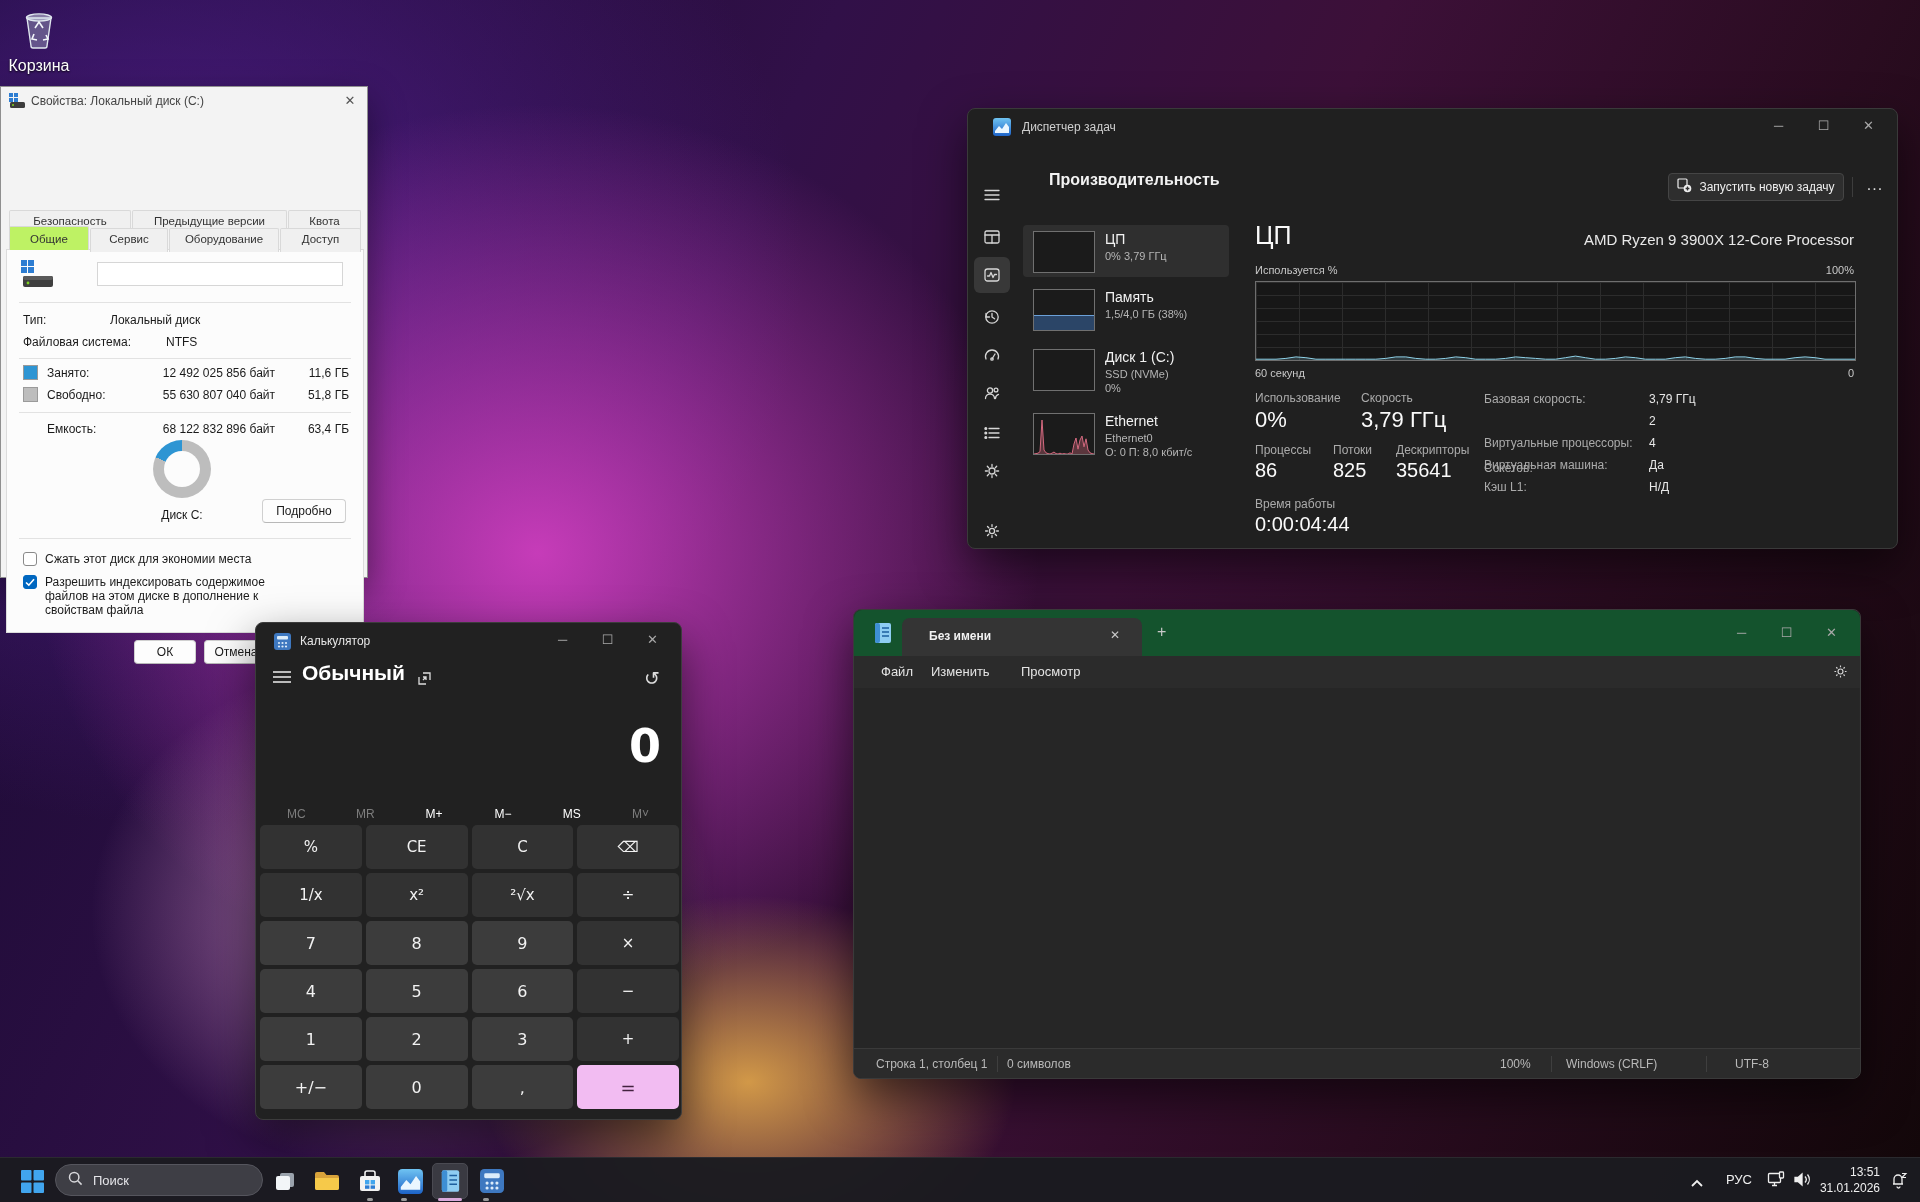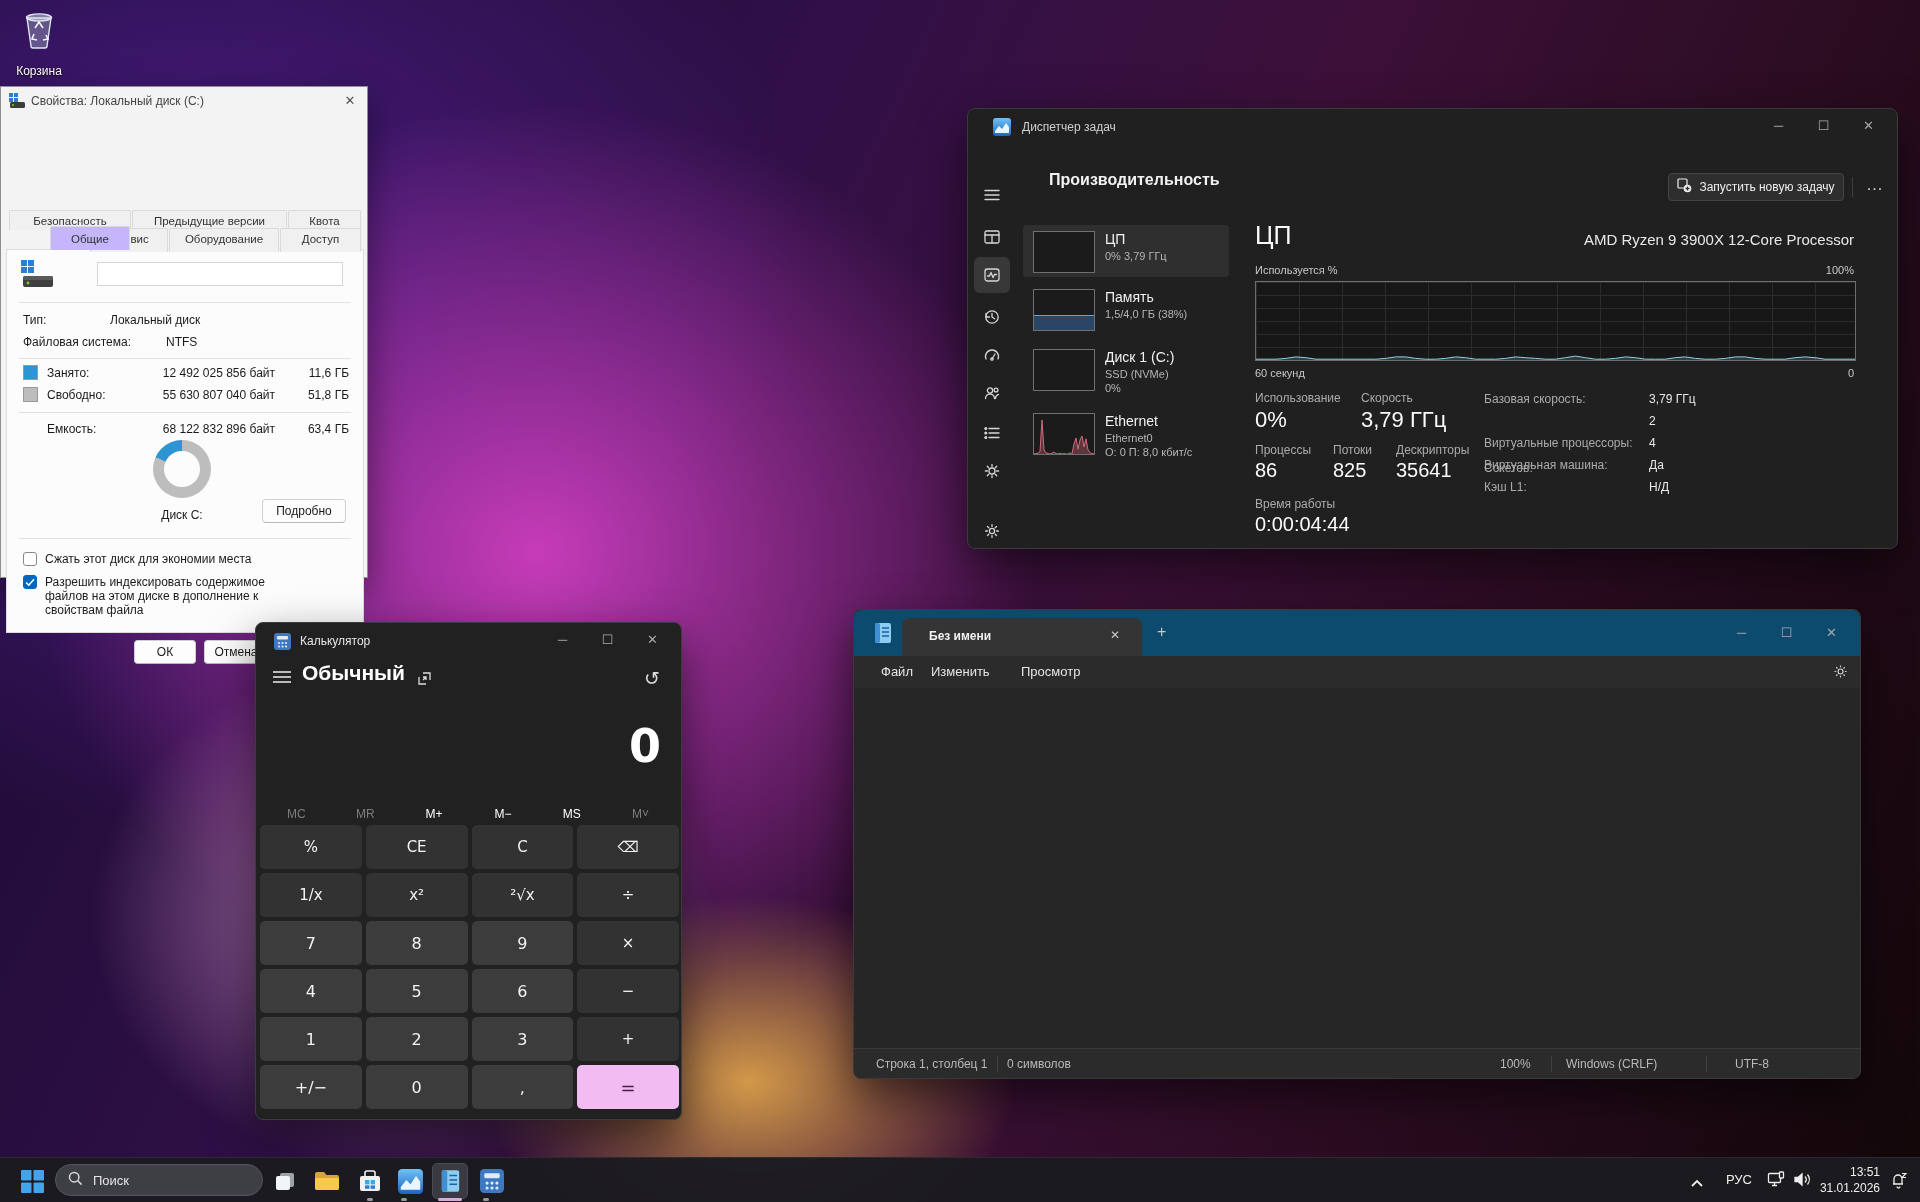--- a/index.html
+++ b/index.html
@@ -12,33 +12,33 @@
       radial-gradient(520px 430px at 21% 76%, rgba(246,176,228,.70), rgba(246,176,228,0) 60%),
       radial-gradient(760px 680px at 28% 46%, rgba(206,62,190,.95), rgba(206,62,190,0) 66%),
       radial-gradient(900px 800px at 9% 22%, rgba(86,32,148,.85), rgba(86,32,148,0) 70%),
       linear-gradient(115deg, #170a31 0%, #311048 34%, #3c1038 56%, #2a0c20 76%, #120709 100%);
   }
   .abs { position:absolute; }
   .win { position:absolute; border-radius:8px; box-shadow:0 18px 46px rgba(0,0,0,.55); }
 
   
   .desk-icon { position:absolute; left:8px; top:8px; width:62px; text-align:center; }
-  .desk-icon .lbl { margin-top:10px; font-size:12px; color:#fff; text-shadow:0 1px 2px rgba(0,0,0,.9); }
+  .desk-icon .lbl { margin-top:3px; font-size:16px; color:#fff; text-shadow:0 1px 2px rgba(0,0,0,.9); }
   .watermark { position:absolute; right:8px; bottom:50px; text-align:right; color:rgba(255,255,255,.62); font-size:13px; line-height:17px; }
 
   
   .props { position:absolute; left:0; top:86px; width:368px; height:492px; background:#f3f3f3;
            border:1px solid #8f8f8f; box-shadow:0 14px 34px rgba(0,0,0,.45); font-size:12px; color:#1a1a1a; }
   .props .titlebar { position:absolute; left:0; top:0; right:0; height:28px; }
   .props .titlebar .t { position:absolute; left:30px; top:7px; color:#444; }
   .props .close-x { position:absolute; right:6px; top:4px; width:22px; height:20px; text-align:center; line-height:20px; color:#555; font-size:13px; }
   .tabrow { position:absolute; font-size:11.5px; }
   .tab { position:absolute; top:0; height:100%; background:#f0f0f0; border:1px solid #d9d9d9; border-bottom:none;
          text-align:center; color:#333; border-radius:2px 2px 0 0; }
-  .tab.active { background:#c4b5fd; z-index:3;margin-left:41px; }
+  .tab.active { background:#bef264; z-index:3; }
   .pane { position:absolute; left:5px; top:162px; width:358px; height:384px; background:#fcfcfc; border:1px solid #dcdcdc; }
   .pane .hr { position:absolute; left:12px; right:12px; height:1px; background:#e2e2e2; }
   .row-lbl { position:absolute; color:#1a1a1a; }
   .num-b { position:absolute; text-align:right; width:150px; }
   .num-g { position:absolute; text-align:right; width:70px; }
   .sw { position:absolute; width:15px; height:15px; border:1px solid #9a9a9a; }
   .donut { position:absolute; width:58px; height:58px; border-radius:50%; }
   .donut .hole { position:absolute; left:11px; top:11px; width:36px; height:36px; border-radius:50%; background:#fcfcfc; }
   .btn-l { position:absolute; background:#fdfdfd; border:1px solid #d0d0d0; border-bottom-color:#b8b8b8; border-radius:4px;
            font-size:12px; color:#1a1a1a; text-align:center; }
@@ -92,21 +92,21 @@
   .memrow span.dim { color:#7d7d7d; }
   .keys { position:absolute; left:4px; top:202px; width:419px; height:284px; display:grid;
           grid-template-columns:repeat(4,1fr); grid-auto-rows:1fr; gap:4px; }
   .keys button { border:none; border-radius:5px; background:#323232; color:#f2f2f2; font-size:15px;
                  font-family:"DejaVu Sans",sans-serif; }
   .keys button.num { background:#3c3c3c; font-size:16px; }
   .keys button.eq { color:#43213f; font-size:18px; }
 
   
   .np { left:853px; top:609px; width:1008px; height:470px; background:#272727; border:1px solid #3a3a3a; color:#e8e8e8; }
-  .np-titlebar { position:absolute; left:0; top:0; right:0; height:46px; background:#0c4a6e; border-radius:8px 8px 0 0; }
+  .np-titlebar { position:absolute; left:0; top:0; right:0; height:46px; background:#14532d; border-radius:8px 8px 0 0; }
   .np-tab { position:absolute; left:48px; top:8px; width:240px; height:38px; background:#343434; border-radius:8px 8px 0 0; }
   .np-tab .t { position:absolute; left:27px; top:11px; font-size:12px; font-weight:bold; color:#f2f2f2; }
   .np-tab .x { position:absolute; right:22px; top:10px; font-size:12px; color:#c9c9c9; }
   .np-plus { position:absolute; left:303px; top:13px; font-size:16px; color:#c9c9c9; }
   .np-menu { position:absolute; left:0; top:46px; right:0; height:32px; background:#2b2b2b; }
   .np-menu span { position:absolute; top:8px; font-size:13px; color:#e4e4e4; }
   .np-body { position:absolute; left:1px; top:78px; right:1px; bottom:30px; background:#262626; }
   .np-status { position:absolute; left:0; bottom:0; right:0; height:30px; background:#2b2b2b; border-top:1px solid #3a3a3a;
                border-radius:0 0 8px 8px; font-size:12px; color:#b9b9b9; }
   .np-status span { position:absolute; top:8px; }

